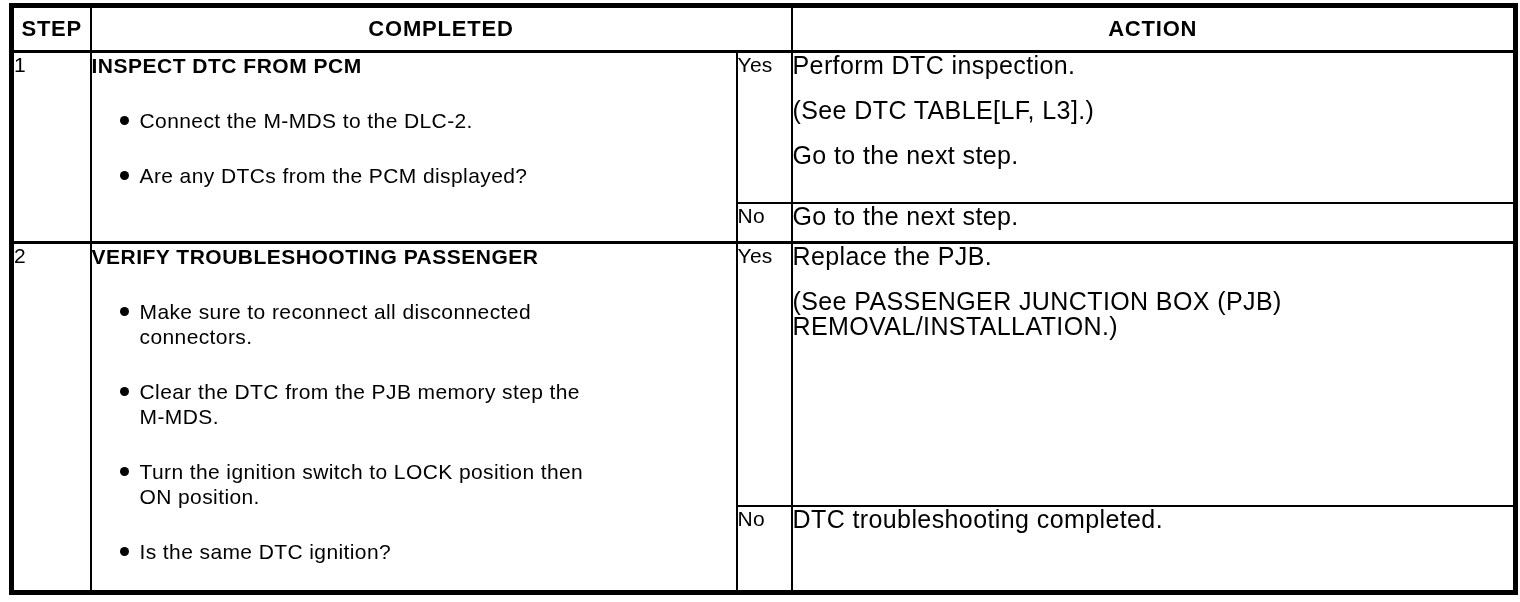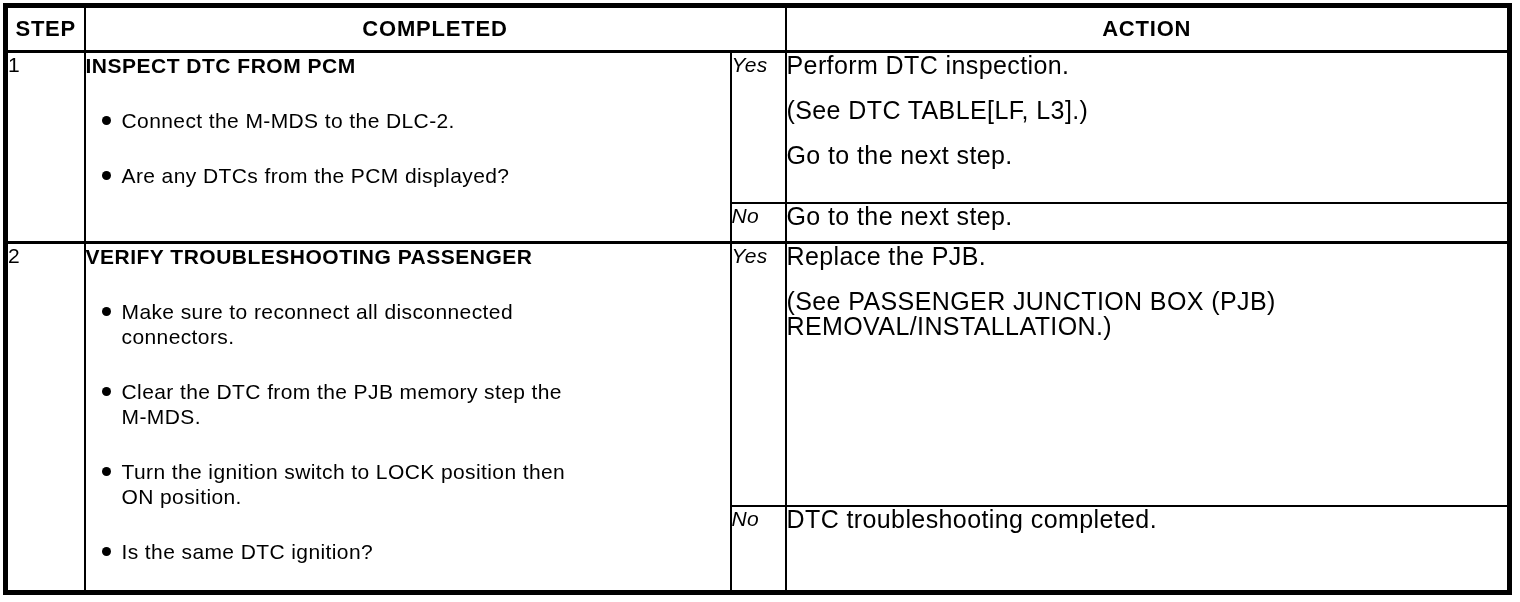--- a/index.html
+++ b/index.html
@@ -11,21 +11,21 @@
     position: relative;
     width: 1520px;
     height: 602px;
     background: #ffffff;
     font-family: "Liberation Sans", sans-serif;
     color: #000000;
     overflow: hidden;
   }
   table.ts-table {
     position: absolute;
-    left: 3px;
+    left: 9px;
     top: 3px;
     width: 1504px;
     border-collapse: collapse;
     table-layout: fixed;
     border: 5px solid #000;
   }
   .ts-table th, .ts-table td {
     border: 2px solid #000;
     vertical-align: top;
     padding: 0;
@@ -57,42 +57,41 @@
   }
   .insp-title {
     font-size: 21px;
     font-weight: bold;
     line-height: 25px;
     letter-spacing: 0.5px;
   }
   .bullet-item {
     display: flex;
     margin-top: 30px;
-    padding-left: 16px;
+    padding-left: 28px;
   }
   .dot {
     flex: none;
     width: 9px;
     height: 9px;
     border-radius: 50%;
     background: #000;
     margin-top: 8px;
   }
   .btext {
     margin-left: 11px;
     font-size: 21px;
     line-height: 25px;
     letter-spacing: 0.4px;
     white-space: pre-line;
   }
   .yn-cell {
     padding: 9px 2px 0 3px;
     font-size: 21px;
     letter-spacing: 0.3px;
-    font-style: italic;
   }
   .action-cell {
     padding: 9px 8px 0 6px;
     font-size: 25px;
     line-height: 25px;
     letter-spacing: 0.4px;
   }
   .para {
     white-space: pre-line;
   }

